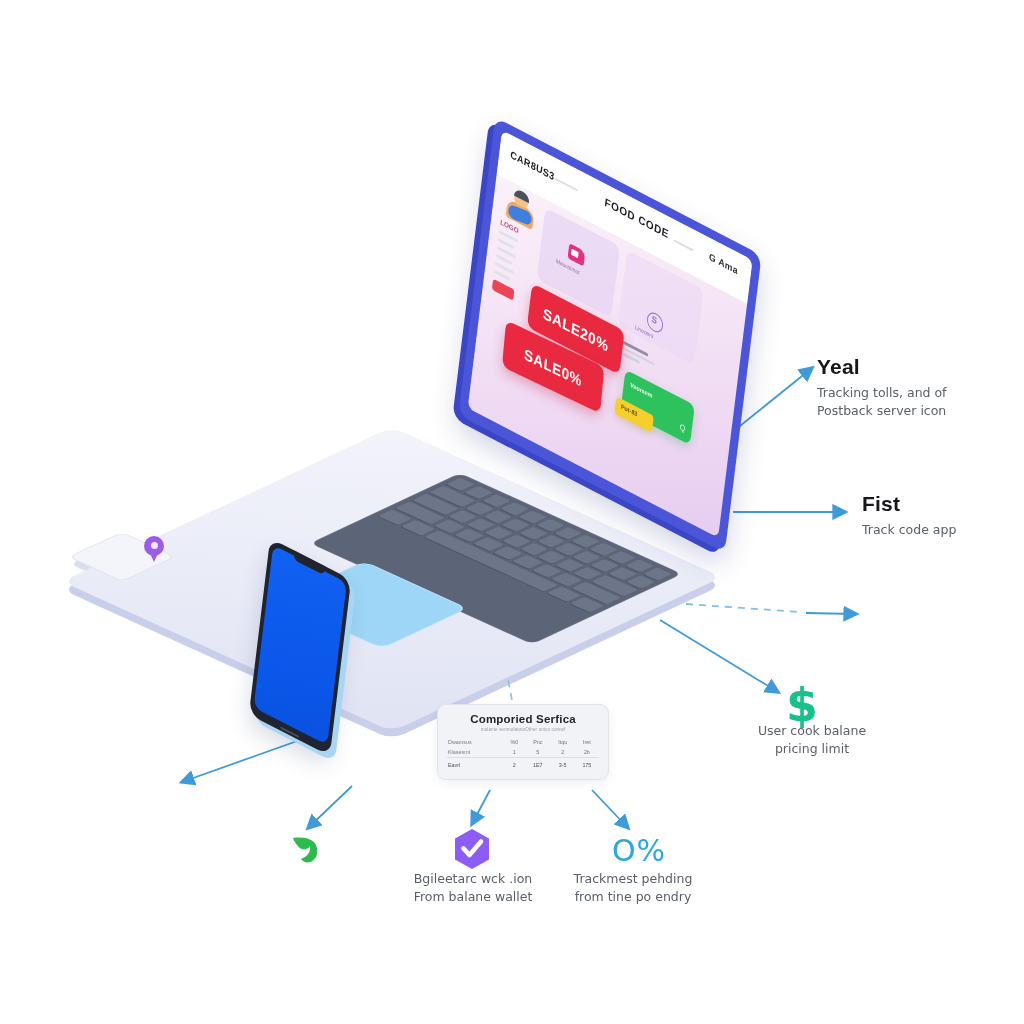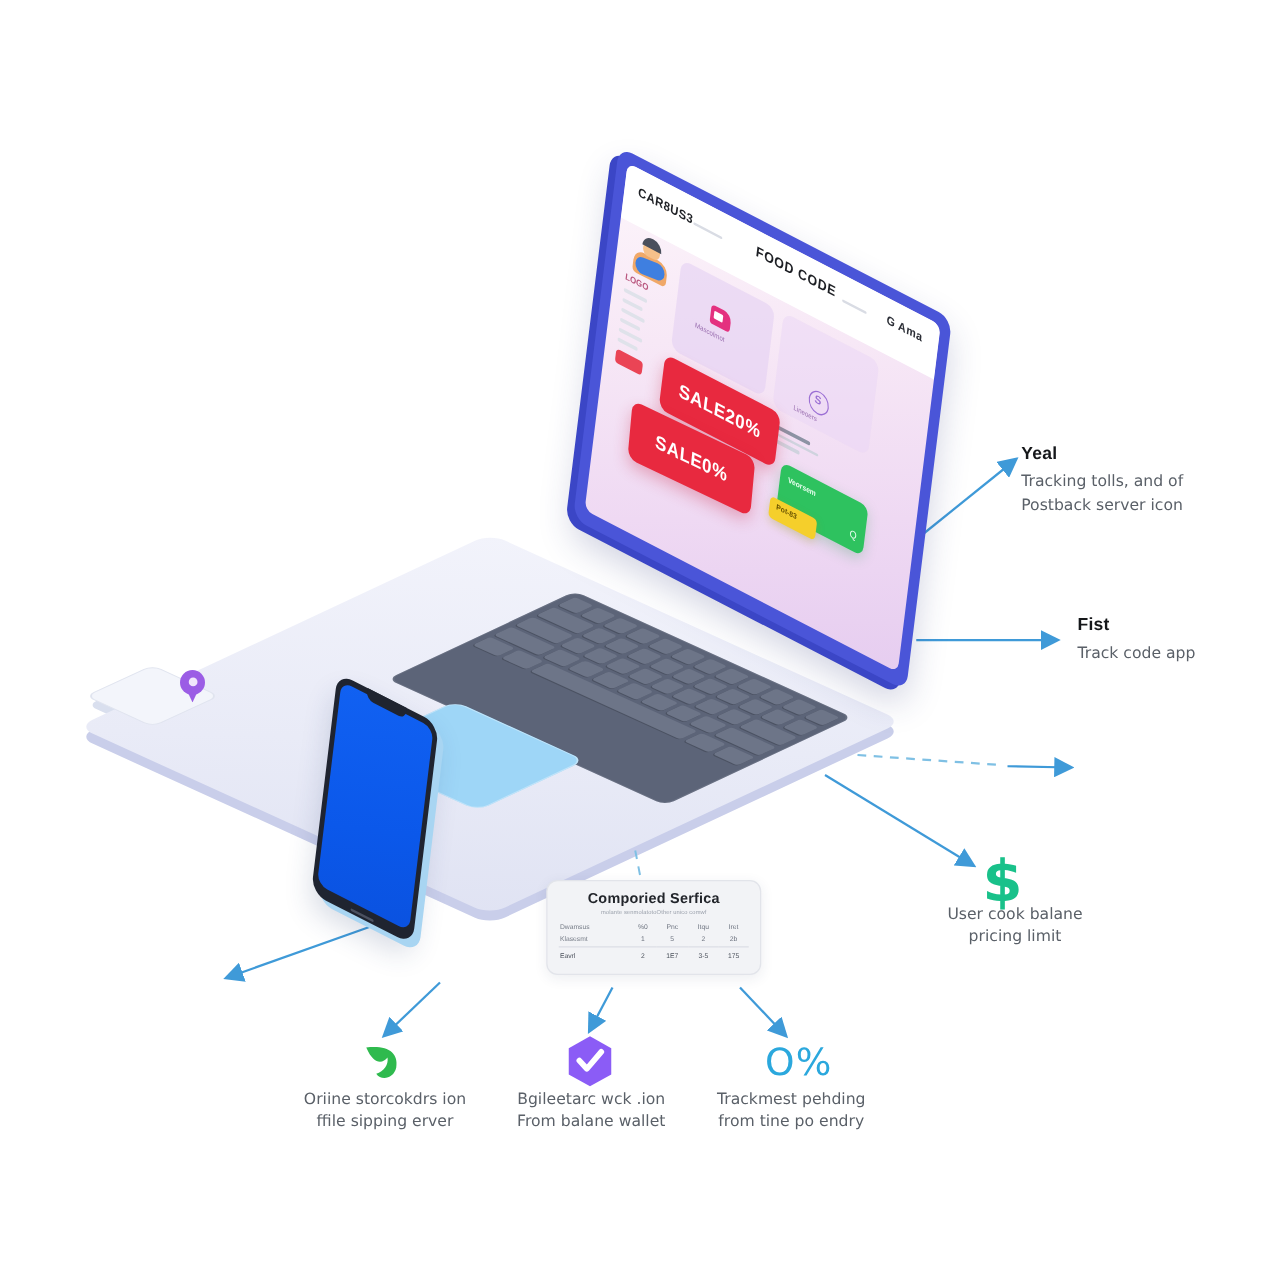--- a/index.html
+++ b/index.html
@@ -8,21 +8,21 @@
     background:#ffffff;
     font-family:"Liberation Sans", sans-serif;
     overflow:hidden;
     position:relative;
   }
   #stage{position:absolute;inset:0;}
 
   
   .ann{position:absolute;}
   .ann .h{
-    font-size:14px;font-weight:700;color:#15171a;letter-spacing:.2px;
+    font-size:21px;font-weight:700;color:#15171a;letter-spacing:.2px;
     line-height:1.1;white-space:nowrap;
   }
   .ann .s{
     font-size:12.5px;color:#5a6068;line-height:1.45;margin-top:6px;
     font-family:"DejaVu Sans", sans-serif;
   }
   .ann.center{text-align:center;}
 
   
   .ann .p{
@@ -495,24 +495,20 @@
     <div class="s" style="margin-top:0">User cook balane</div>
     <div class="s" style="margin-top:0">pricing limit</div>
   </div>
 
 
   <div id="leaf">
     <svg width="34" height="34" viewBox="0 0 34 34">
       <path d="M5 6 C22 4, 31 10, 29 22 C27 31, 17 33, 13 27 C19 25, 23 20, 22 14 C18 19, 11 20, 5 6 Z" fill="#2fba4e"></path>
     </svg>
   </div>
-  <div class="ann center" style="left:235px;top:870px;width:146px;">
-    <div class="s" style="margin-top:0">Oriine storcokdrs ion</div>
-    <div class="s" style="margin-top:0">ffile sipping erver</div>
-  </div>
 
   <div id="hexcheck">
     <svg width="40" height="42" viewBox="0 0 40 42">
       <path d="M20 1 L37 10.5 L37 31.5 L20 41 L3 31.5 L3 10.5 Z" fill="#8b5cf6"></path>
       <path d="M11.5 20.5 L17.5 27 L29 13.5" stroke="#ffffff" stroke-width="4.6" fill="none" stroke-linecap="round" stroke-linejoin="round"></path>
     </svg>
   </div>
   <div class="ann center" style="left:400px;top:870px;width:146px;">
     <div class="s" style="margin-top:0">Bgileetarc wck .ion</div>
     <div class="s" style="margin-top:0">From balane wallet</div>

